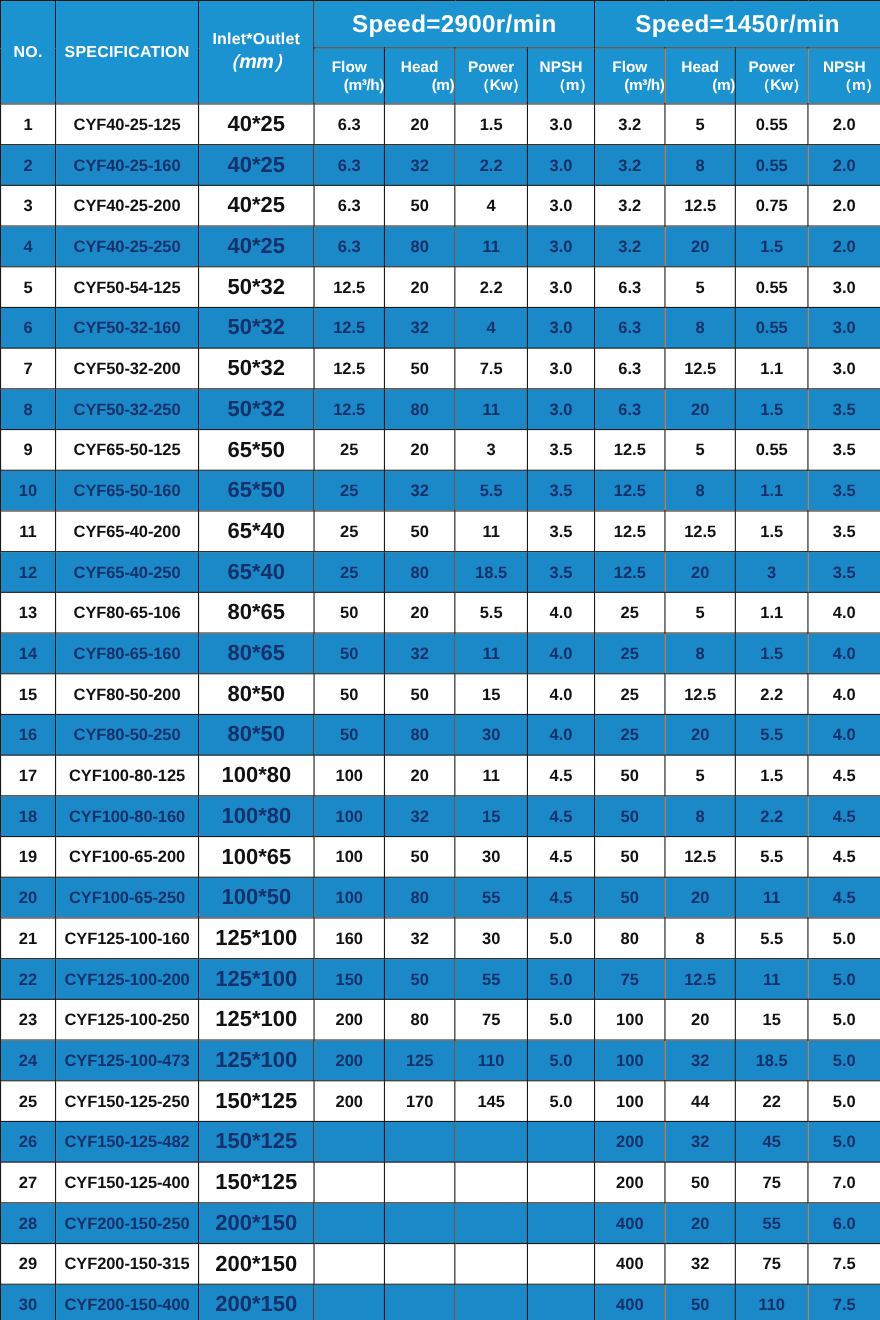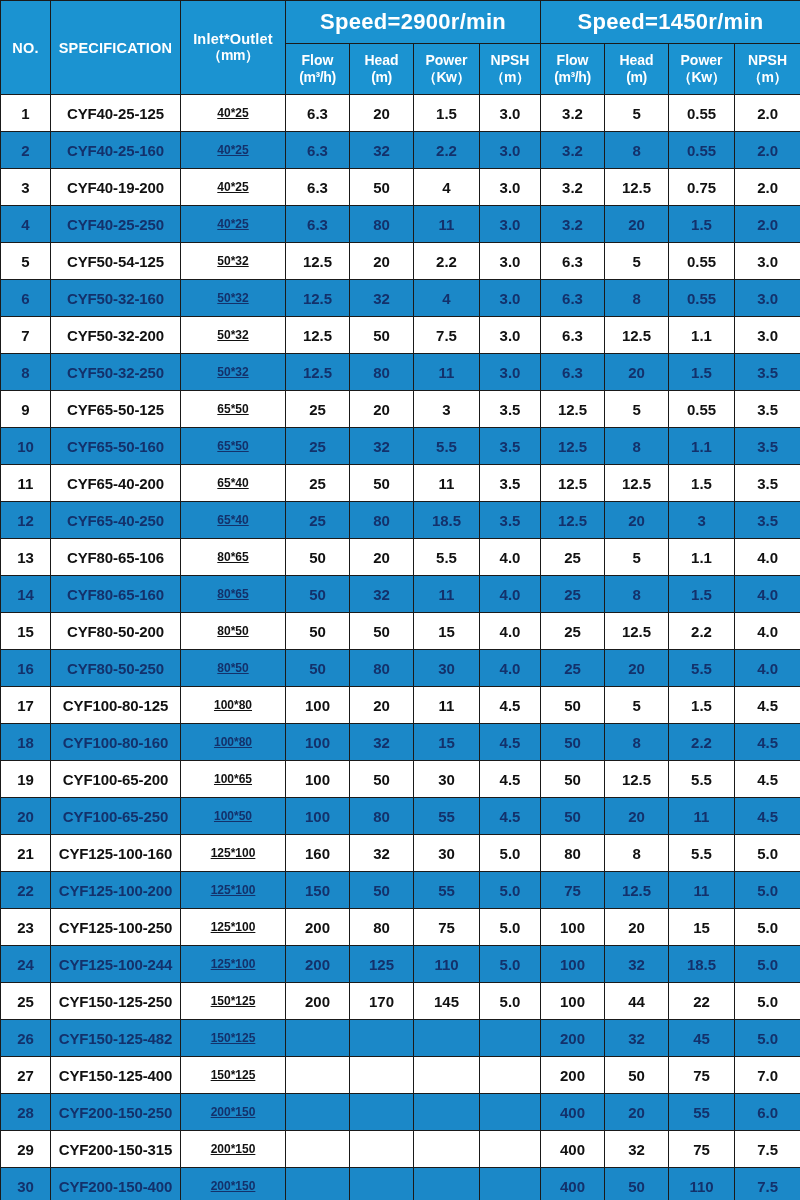--- a/index.html
+++ b/index.html
@@ -33,57 +33,58 @@
     background: #1b93d1;
     color: #ffffff;
     font-weight: bold;
   }
   th.h-no, th.h-spec, th.h-inlet {
     font-size: 14.5px;
     letter-spacing: .2px;
   }
   th.h-inlet .unit {
     display: block;
-    font-size: 14px;
+    font-size: 18px;
     font-weight: bold;
     letter-spacing: -.5px;
+    font-style: italic;
   }
   th.h-speed {
     font-size: 22px;
     font-weight: bold;
     letter-spacing: .3px;
     height: 42px;
     margin-top: 46px;
   }
   th.h-sub {
     font-size: 14px;
     line-height: 1.25;
     height: 50px;
     margin-top: 20px;
   }
   th.h-sub .sub-l1 { display: block; }
-  th.h-sub .sub-l2 { display: block; letter-spacing: -.4px; }
+  th.h-sub .sub-l2 { display: block; letter-spacing: -.4px; text-align: right; }
 
   
   tbody tr { height: 37px; }
   tbody td {
     font-size: 15px;
     font-weight: bold;
   }
   tbody tr.row-odd td {
     background: #ffffff;
     color: #111111;
   }
   tbody tr.row-even td {
     background: #1b88c8;
     color: #13316b;
   }
   tbody td.c-no  { font-size: 15px; }
   tbody td.c-spec { font-size: 15px; letter-spacing: -.1px; }
-  tbody td.c-inlet { font-size: 12px; text-decoration: underline; }
+  tbody td.c-inlet { font-size: 20px; }
 </style>
 </head>
 <body>
 
 <table id="spec-table">
   <colgroup>
     <col style="width:50px">
     <col style="width:130px">
     <col style="width:105px">
     <col style="width:64px">
@@ -165,21 +166,21 @@
         <td class="c-num">32</td>
         <td class="c-num">2.2</td>
         <td class="c-num">3.0</td>
         <td class="c-num">3.2</td>
         <td class="c-num">8</td>
         <td class="c-num">0.55</td>
         <td class="c-num">2.0</td>
       </tr>
       <tr class="row-odd">
         <td class="c-no">3</td>
-        <td class="c-spec">CYF40-19-200</td>
+        <td class="c-spec">CYF40-25-200</td>
         <td class="c-inlet">40*25</td>
         <td class="c-num">6.3</td>
         <td class="c-num">50</td>
         <td class="c-num">4</td>
         <td class="c-num">3.0</td>
         <td class="c-num">3.2</td>
         <td class="c-num">12.5</td>
         <td class="c-num">0.75</td>
         <td class="c-num">2.0</td>
       </tr>
@@ -438,21 +439,21 @@
         <td class="c-num">80</td>
         <td class="c-num">75</td>
         <td class="c-num">5.0</td>
         <td class="c-num">100</td>
         <td class="c-num">20</td>
         <td class="c-num">15</td>
         <td class="c-num">5.0</td>
       </tr>
       <tr class="row-even">
         <td class="c-no">24</td>
-        <td class="c-spec">CYF125-100-244</td>
+        <td class="c-spec">CYF125-100-473</td>
         <td class="c-inlet">125*100</td>
         <td class="c-num">200</td>
         <td class="c-num">125</td>
         <td class="c-num">110</td>
         <td class="c-num">5.0</td>
         <td class="c-num">100</td>
         <td class="c-num">32</td>
         <td class="c-num">18.5</td>
         <td class="c-num">5.0</td>
       </tr>

